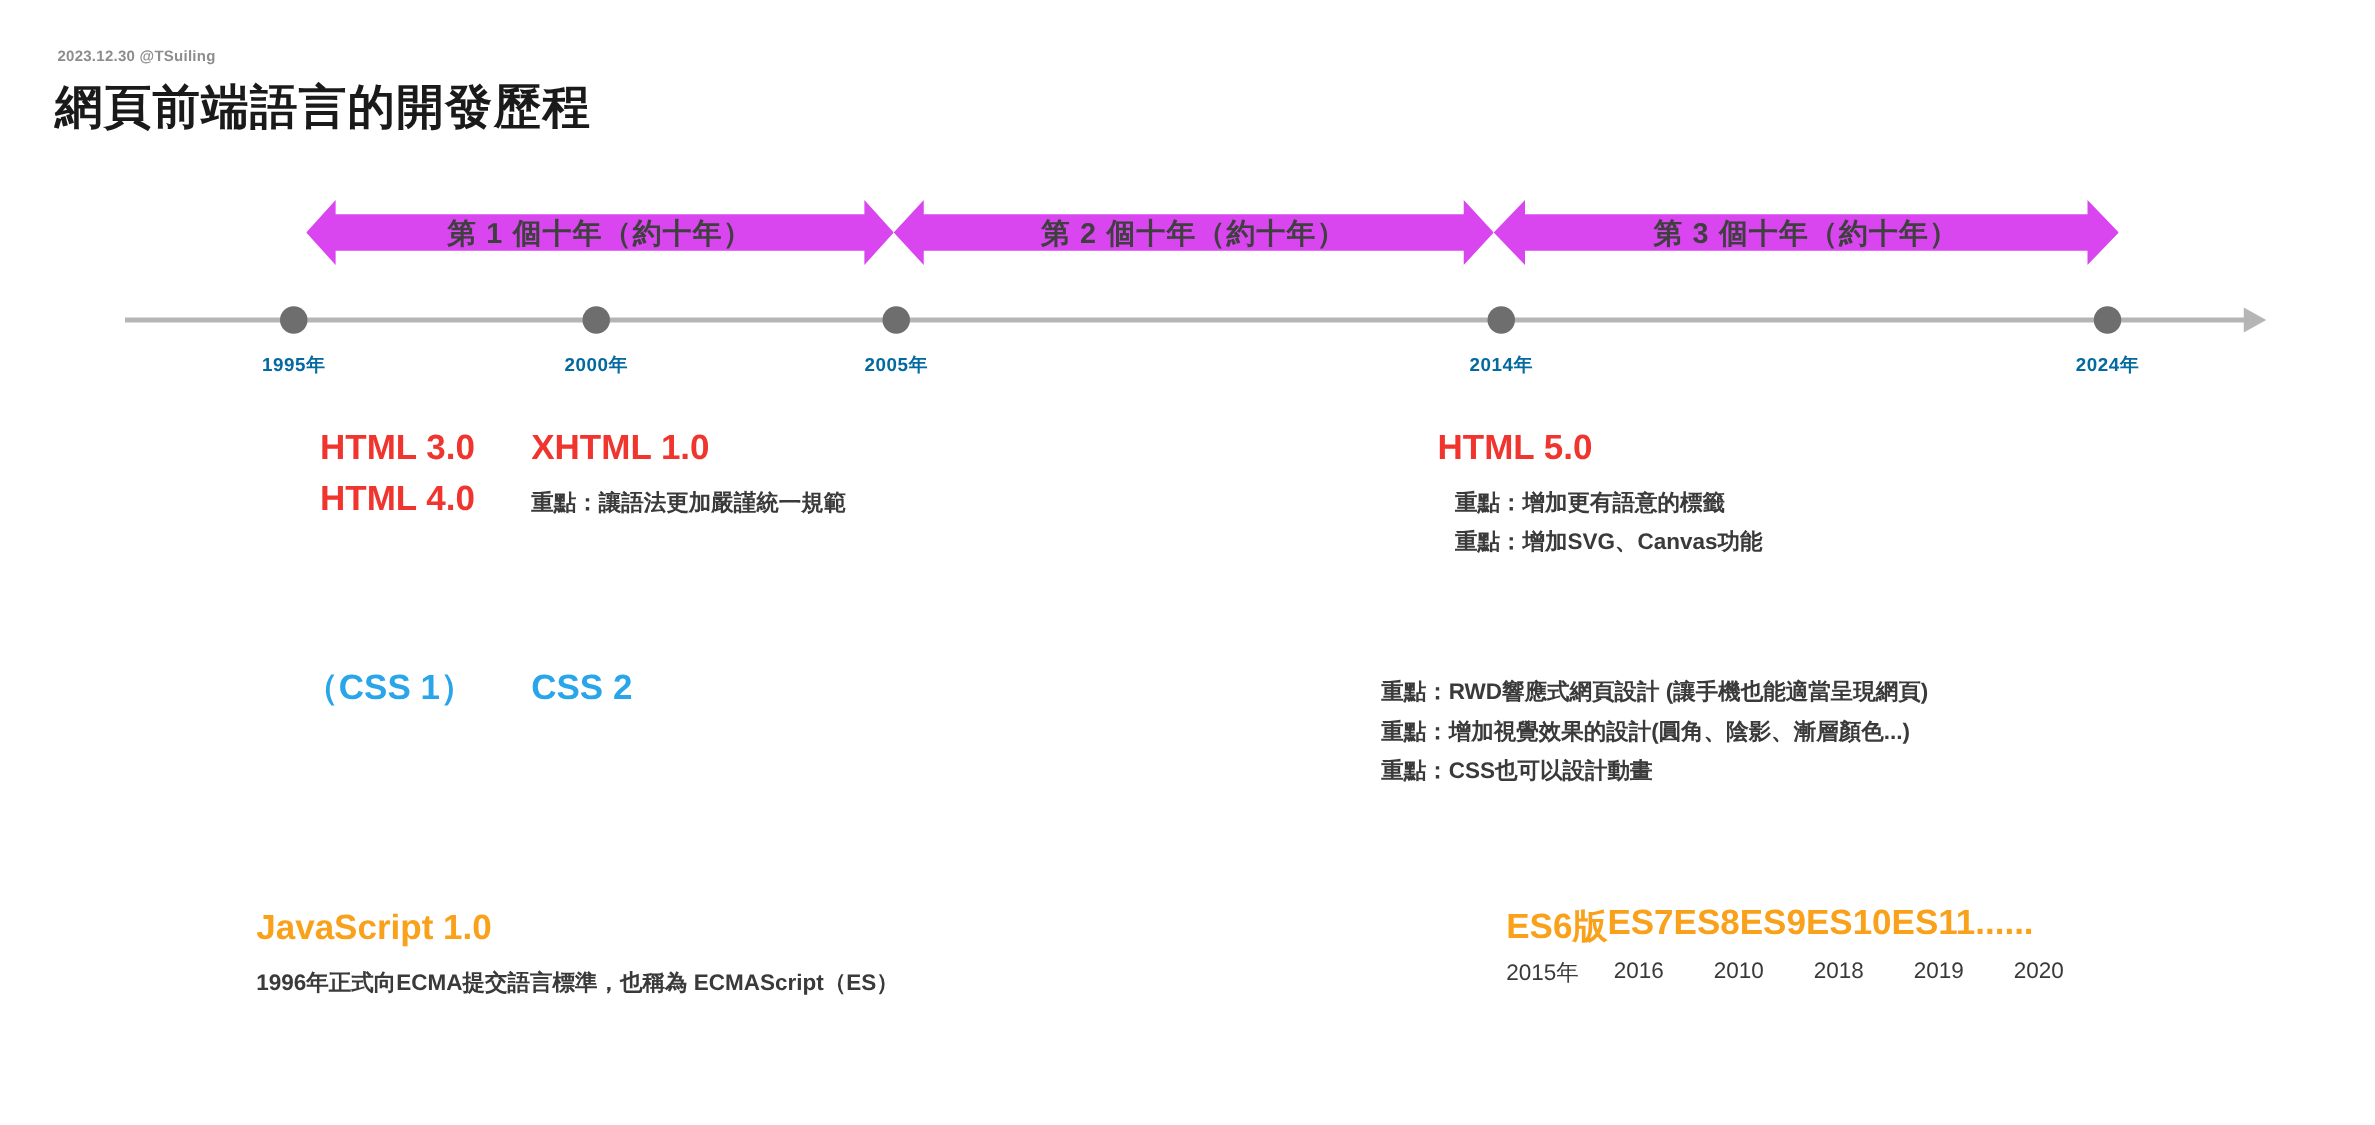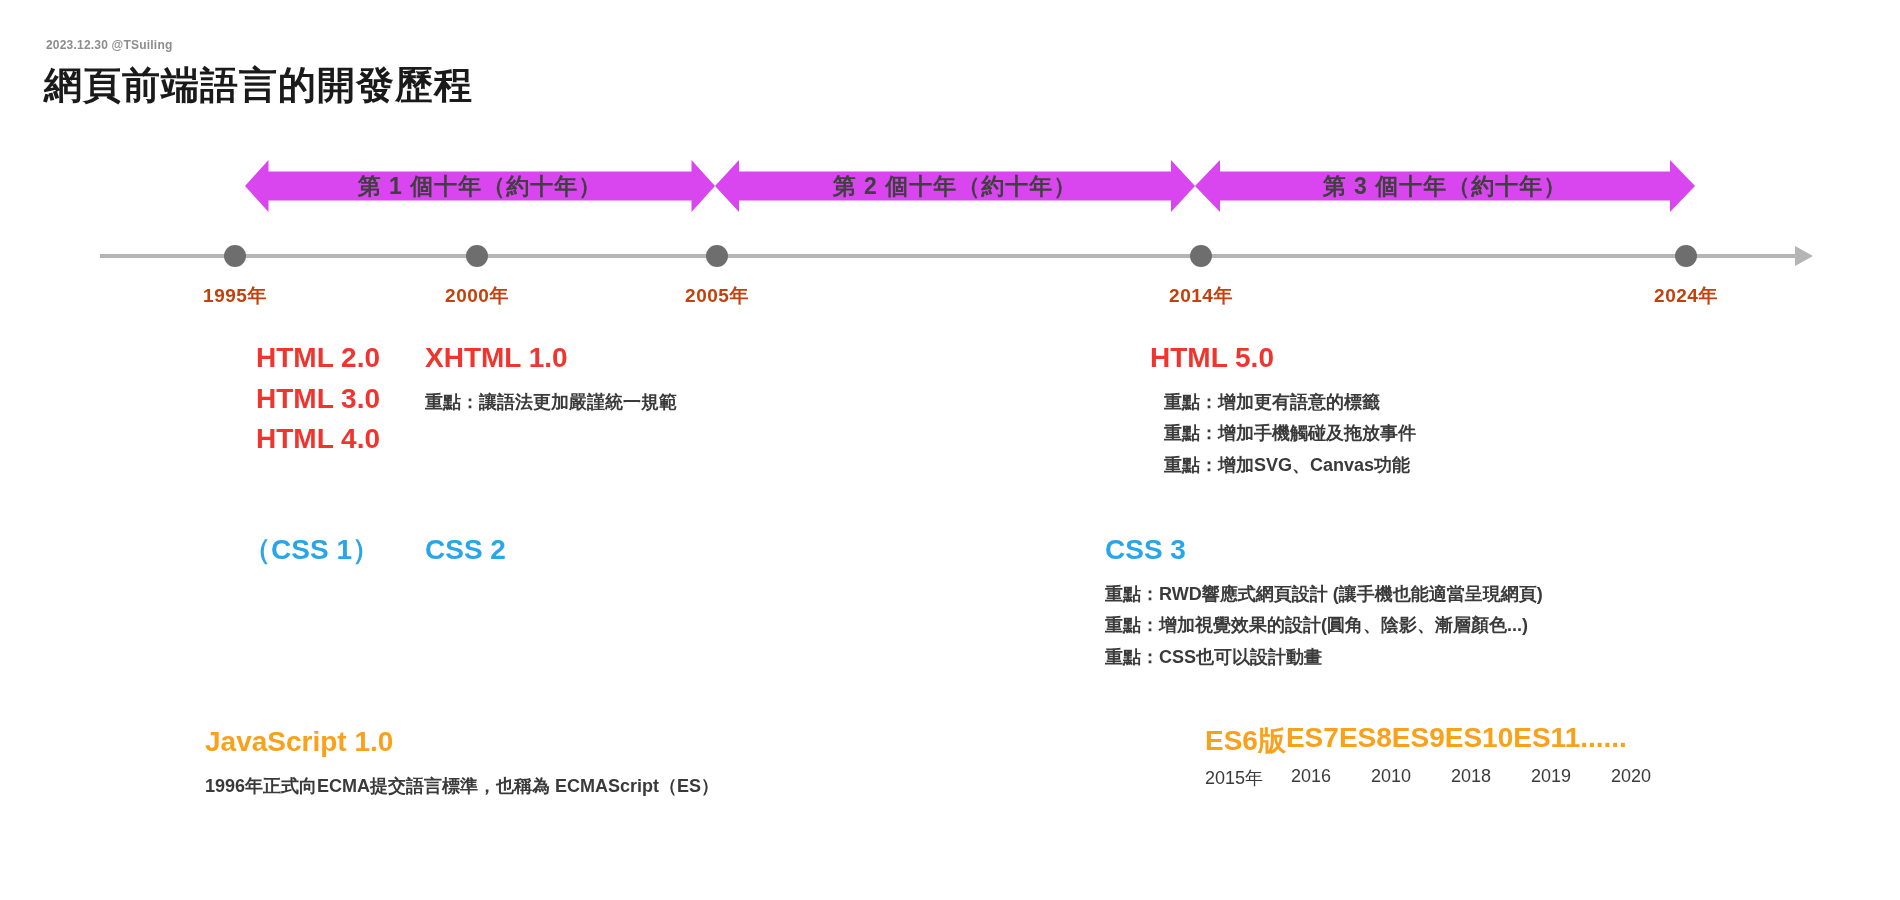--- a/index.html
+++ b/index.html
@@ -87,23 +87,23 @@
     width: 22px;
     height: 22px;
     border-radius: 50%;
     background: #6e6e6e;
     top: 245px;
     transform: translateX(-11px);
   }
   .node-label {
     position: absolute;
     top: 283px;
-    font-size: 19px;
-    font-weight: bold;
-    color: #c2410c;
+    font-size: 15px;
+    font-weight: bold;
+    color: #0369a1;
     transform: translateX(-50%);
     white-space: nowrap;
     letter-spacing: 0.5px;
   }
 
   
   .block {
     position: absolute;
   }
   .heading {
@@ -175,47 +175,44 @@
 <div class="node" style="left:1201px;"></div>
 <div class="node" style="left:1686px;"></div>
 
 <div class="node-label" style="left:235px;">1995年</div>
 <div class="node-label" style="left:477px;">2000年</div>
 <div class="node-label" style="left:717px;">2005年</div>
 <div class="node-label" style="left:1201px;">2014年</div>
 <div class="node-label" style="left:1686px;">2024年</div>
 
 <div class="block" style="left:120px; top:338px; width:260px;">
-  <div class="heading red heading-right">HTML 2.0</div>
   <div class="heading red heading-right">HTML 3.0</div>
   <div class="heading red heading-right">HTML 4.0</div>
 </div>
 
 <div class="block" style="left:425px; top:338px;">
   <div class="heading red">XHTML 1.0</div>
   <div class="note" style="margin-top:8px;">重點：讓語法更加嚴謹統一規範</div>
 </div>
 
 <div class="block" style="left:1150px; top:338px;">
   <div class="heading red">HTML 5.0</div>
   <div class="note" style="margin-top:8px; margin-left:14px;">重點：增加更有語意的標籤</div>
-  <div class="note" style="margin-left:14px;">重點：增加手機觸碰及拖放事件</div>
   <div class="note" style="margin-left:14px;">重點：增加SVG、Canvas功能</div>
 </div>
 
 <div class="block" style="left:120px; top:530px; width:260px;">
   <div class="heading blue heading-right">（CSS 1）</div>
 </div>
 
 <div class="block" style="left:425px; top:530px;">
   <div class="heading blue">CSS 2</div>
 </div>
 
 <div class="block" style="left:1105px; top:530px;">
-  <div class="heading blue">CSS 3</div>
   <div class="note" style="margin-top:8px;">重點：RWD響應式網頁設計 (讓手機也能適當呈現網頁)</div>
   <div class="note">重點：增加視覺效果的設計(圓角、陰影、漸層顏色...)</div>
   <div class="note">重點：CSS也可以設計動畫</div>
 </div>
 
 <div class="block" style="left:205px; top:722px;">
   <div class="heading orange">JavaScript 1.0</div>
   <div class="note" style="margin-top:8px;">1996年正式向ECMA提交語言標準，也稱為 ECMAScript（ES）</div>
 </div>
 

